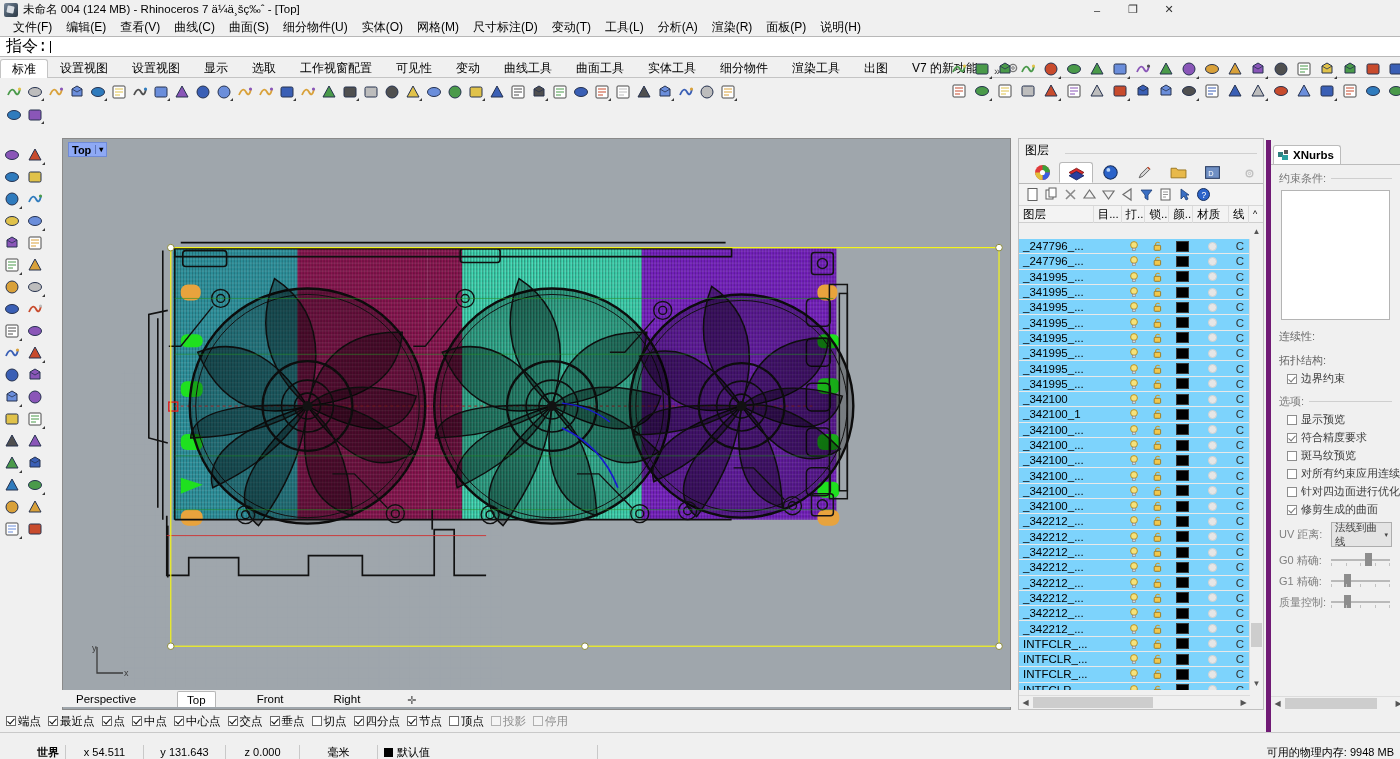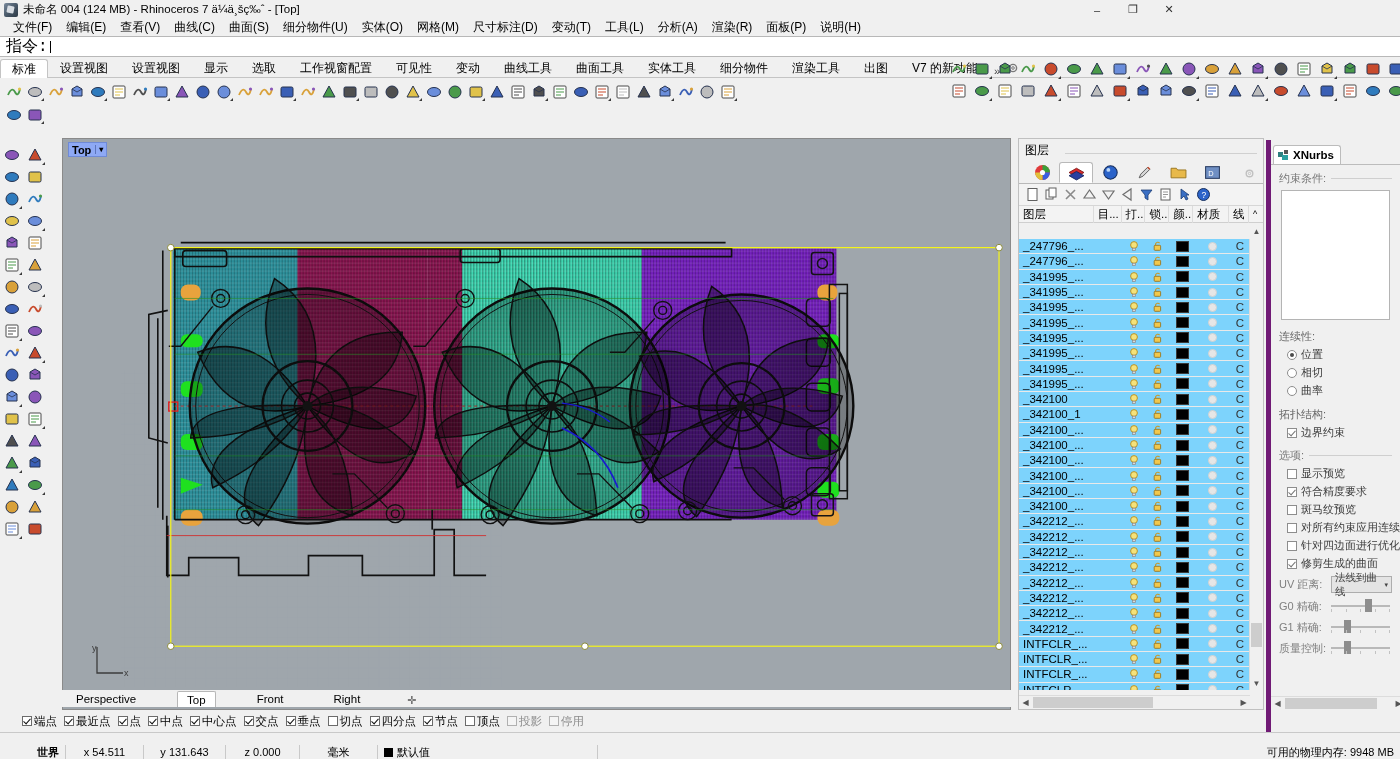--- a/index.html
+++ b/index.html
@@ -137,21 +137,21 @@
   }
   .vptabs .vtab.active {
     background:#fff; border:1px solid #b7b7b7; border-bottom:none;
     border-radius:2px 2px 0 0;
   }
   .vptabs .vtab-plus { font-size:11px; color:#555; padding:0 6px; }
 
   
   .osnapbar {
     position:absolute; left:0; top:712px; width:1400px; height:18px;
-    display:flex; align-items:center; padding-left:22px; gap:0px;
+    display:flex; align-items:center; padding-left:6px; gap:0px;
     background:#f0f0f0;
   }
   .osnap {
     display:flex; align-items:center; font-size:11.5px; margin-right:7px;
     white-space:nowrap; cursor:default;
   }
   .osnap .cb {
     width:10px; height:10px; border:1px solid #6b6b6b; background:#fff;
     margin-right:2px; position:relative; flex:none;
   }
@@ -277,21 +277,21 @@
     width:10px;height:10px;border:1px solid #8d8d8d;background:#fff;margin-right:4px;
     position:relative; flex:none;
   }
   .xn-check.on .cb:after{
     content:""; position:absolute; left:2px;top:0px;width:3px;height:6px;
     border:solid #777; border-width:0 1.5px 1.5px 0; transform:rotate(42deg);
   }
   .xn-row { display:flex; align-items:center; margin:5px 0 0 0; font-size:11px; color:#808080; }
   .xn-row .lbl { width:52px; white-space:nowrap; }
   .xn-select {
-    flex:1; height:17px; background:#e4e4e4; border:1px solid #adadad;
+    flex:1; height:25px; background:#e4e4e4; border:1px solid #adadad;
     display:flex; align-items:center; justify-content:space-between;
     padding:0 3px; font-size:10.5px; color:#444;
   }
   .xn-slider { flex:1; position:relative; height:16px; }
   .xn-slider .track { position:absolute; left:0; right:2px; top:7px; height:2px; background:#b9b9b9; }
   .xn-slider .knob { position:absolute; top:1px; width:7px; height:13px; background:#8d8d8d; }
   .xn-slider .ticks { position:absolute; left:0; right:2px; top:11px; height:4px;
     display:flex; justify-content:space-between; }
   .xn-slider .ticks i { width:1px; height:3px; background:#c2c2c2; display:block; }
   .xn-hscroll {
@@ -2151,34 +2151,20 @@
     <div class="xn-tabline"></div>
 
     <div class="xn-body">
       <div class="xn-grouplabel">
         <span>约束条件:</span>
         <span class="ln"></span>
       </div>
       <div class="xn-listbox"></div>
 
       <div class="xn-sectlabel">连续性:</div>
-      <div id="xn-continuity">
-          <div class="xn-radio sel">
-            <span class="rd"></span>
-            <span>位置</span>
-          </div>
-          <div class="xn-radio">
-            <span class="rd"></span>
-            <span>相切</span>
-          </div>
-          <div class="xn-radio">
-            <span class="rd"></span>
-            <span>曲率</span>
-          </div>
-        </div>
 
       <div class="xn-sectlabel">拓扑结构:</div>
       <div id="xn-topology">
           <div class="xn-check on">
             <span class="cb"></span>
             <span>边界约束</span>
           </div>
         </div>
 
       <div class="xn-grouplabel" style="margin-top:8px;">

